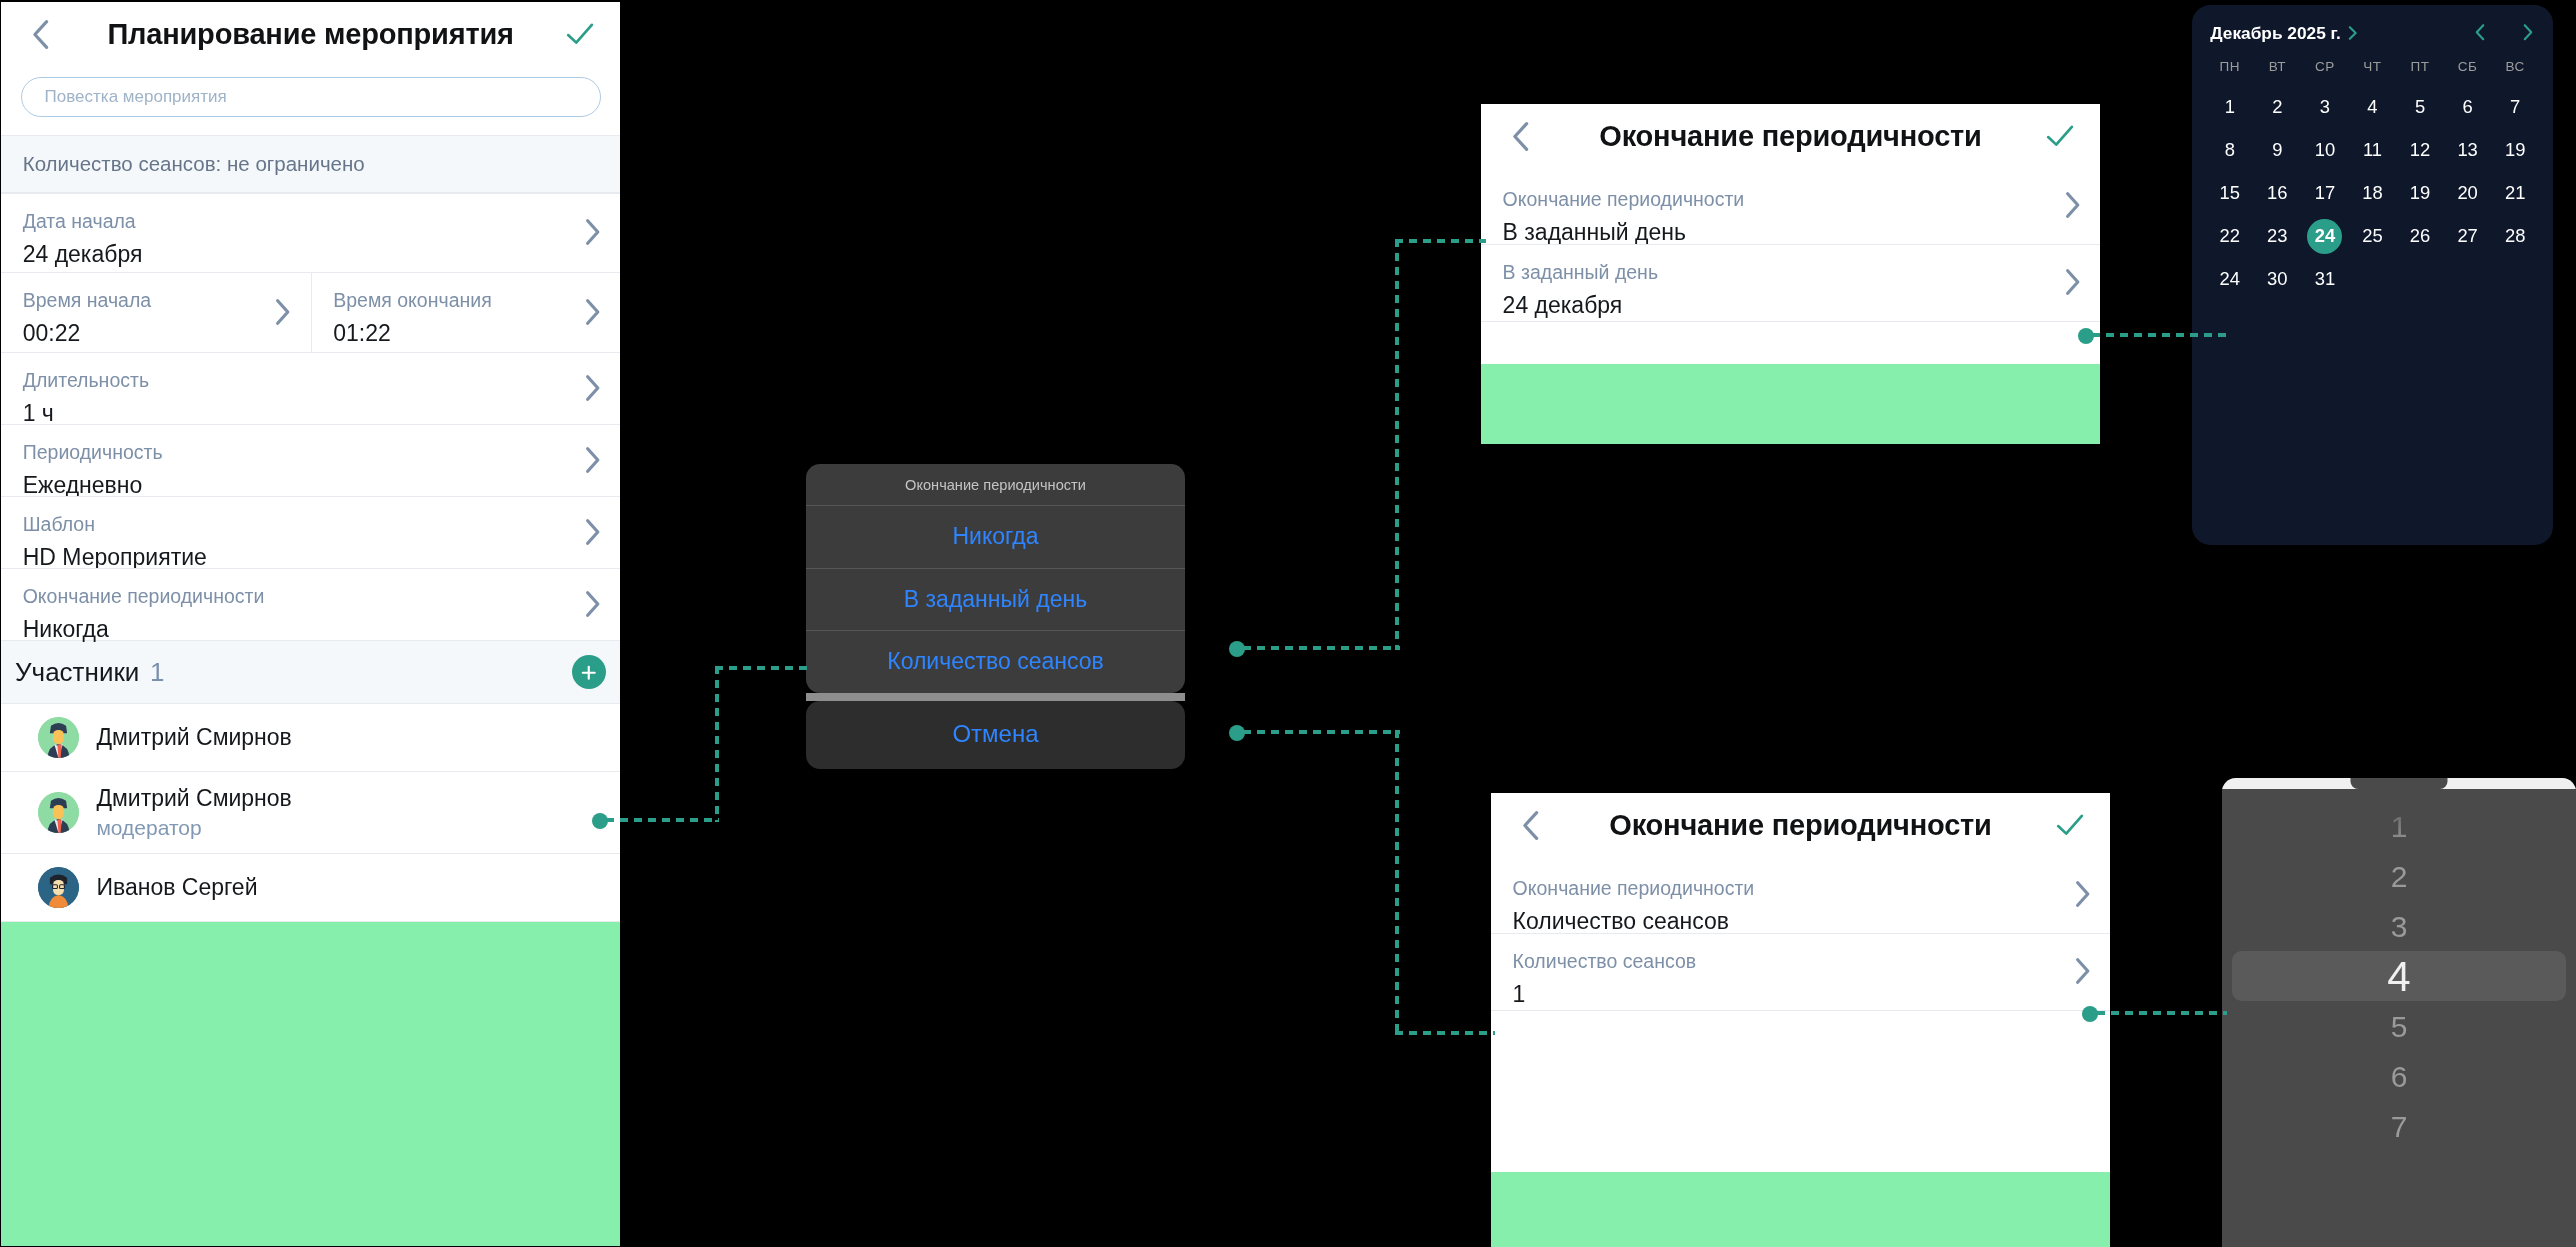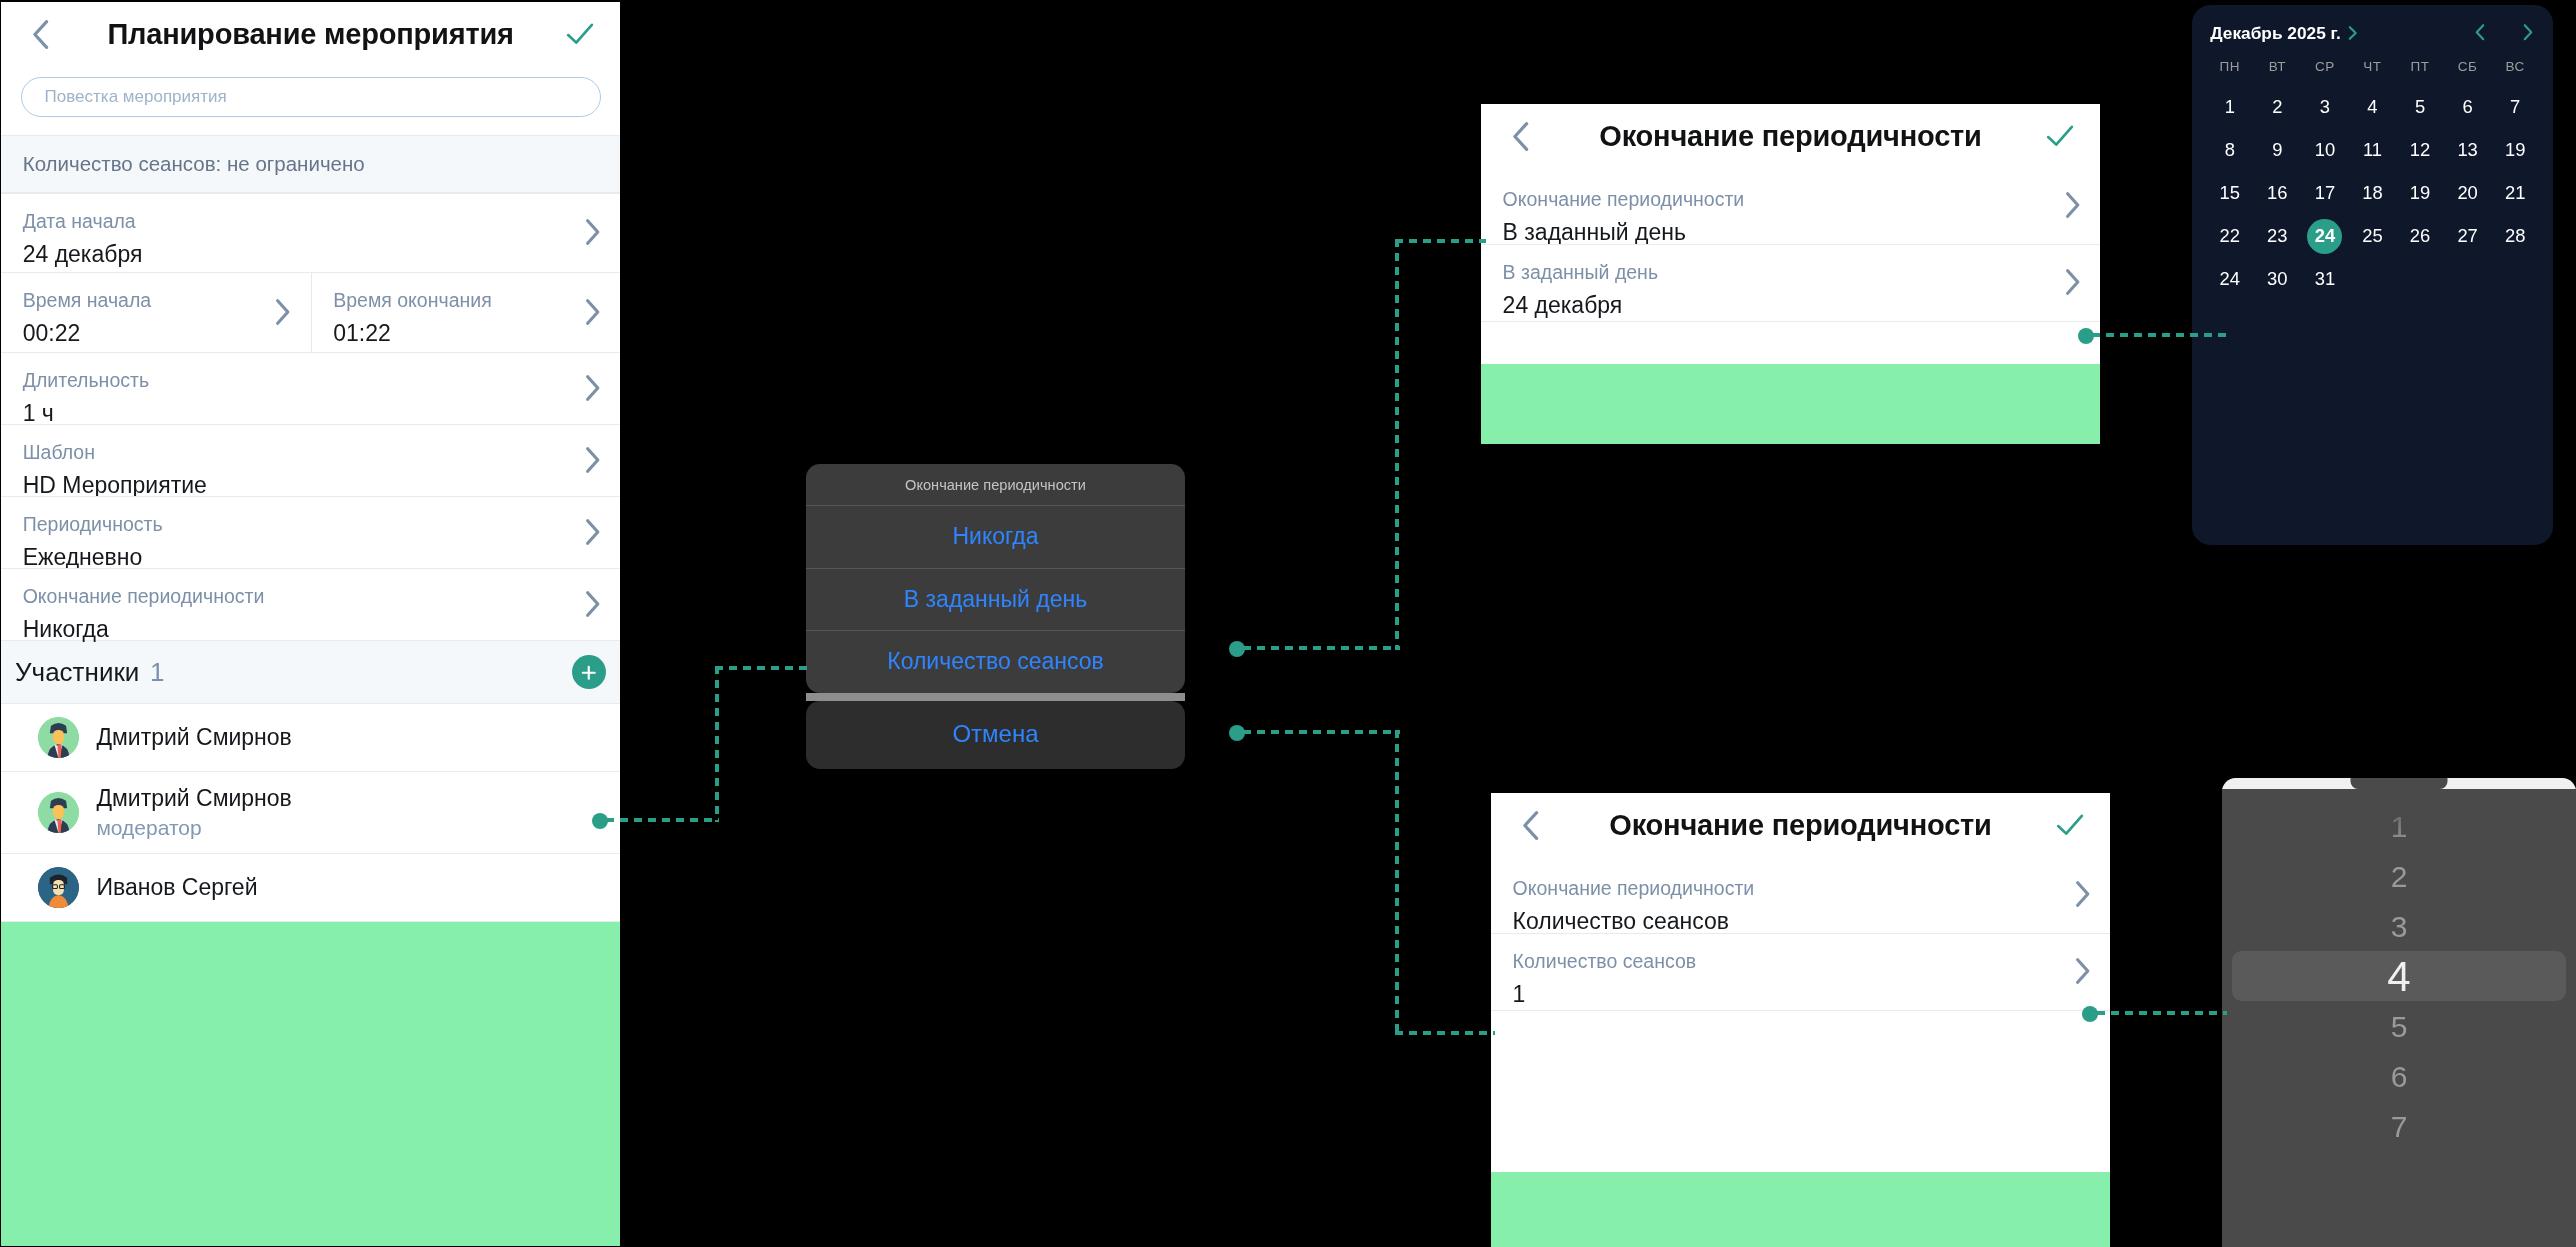--- a/index.html
+++ b/index.html
@@ -319,32 +319,32 @@
       <div class="row-label">Длительность</div>
       <div class="row-value">1 ч</div>
       <div class="row-chev">
         <svg width="16" height="27" viewBox="0 0 30 50">
             <polyline points="5,4 24,25 5,46" fill="none" stroke="#7d90a8" stroke-width="6" stroke-linecap="round" stroke-linejoin="round"></polyline>
           </svg>
       </div>
     </div>
 
     <div class="row" style="height:72px;">
+      <div class="row-label">Периодичность</div>
+      <div class="row-value">Ежедневно</div>
+      <div class="row-chev">
+        <svg width="16" height="27" viewBox="0 0 30 50">
+            <polyline points="5,4 24,25 5,46" fill="none" stroke="#7d90a8" stroke-width="6" stroke-linecap="round" stroke-linejoin="round"></polyline>
+          </svg>
+      </div>
+    </div>
+
+    <div class="row" style="height:72px;">
       <div class="row-label">Шаблон</div>
       <div class="row-value">HD Мероприятие</div>
-      <div class="row-chev">
-        <svg width="16" height="27" viewBox="0 0 30 50">
-            <polyline points="5,4 24,25 5,46" fill="none" stroke="#7d90a8" stroke-width="6" stroke-linecap="round" stroke-linejoin="round"></polyline>
-          </svg>
-      </div>
-    </div>
-
-    <div class="row" style="height:72px;">
-      <div class="row-label">Периодичность</div>
-      <div class="row-value">Ежедневно</div>
       <div class="row-chev">
         <svg width="16" height="27" viewBox="0 0 30 50">
             <polyline points="5,4 24,25 5,46" fill="none" stroke="#7d90a8" stroke-width="6" stroke-linecap="round" stroke-linejoin="round"></polyline>
           </svg>
       </div>
     </div>
 
     <div class="row" style="height:72px;">
       <div class="row-label">Окончание периодичности</div>
       <div class="row-value">Никогда</div>

